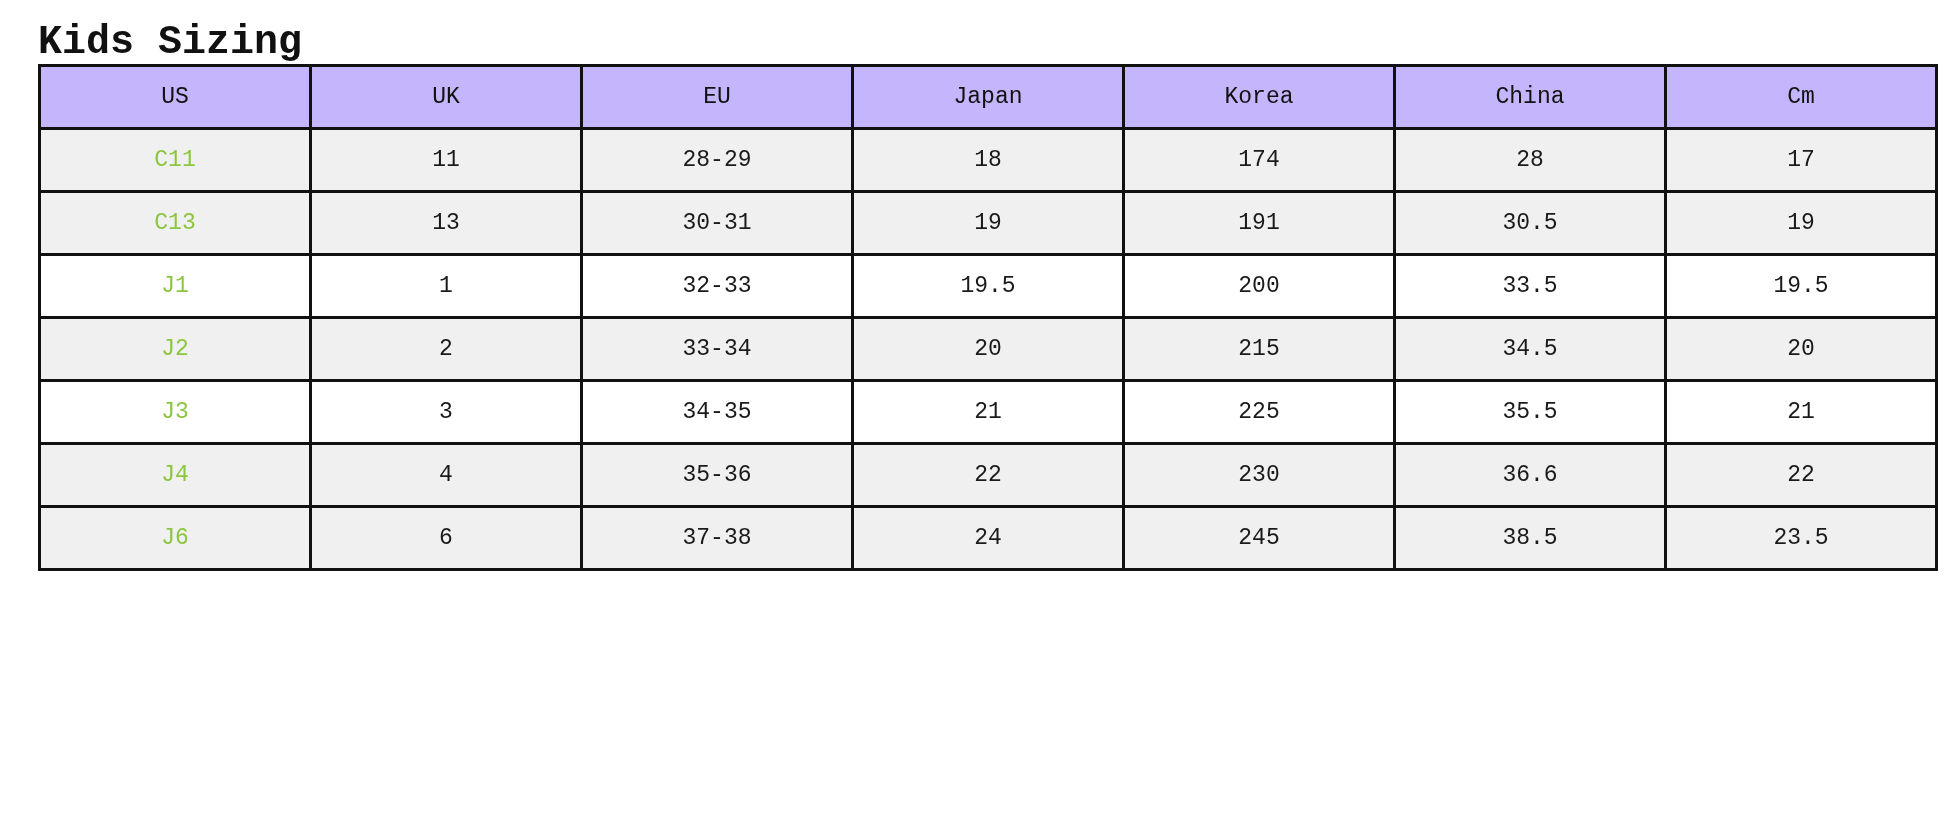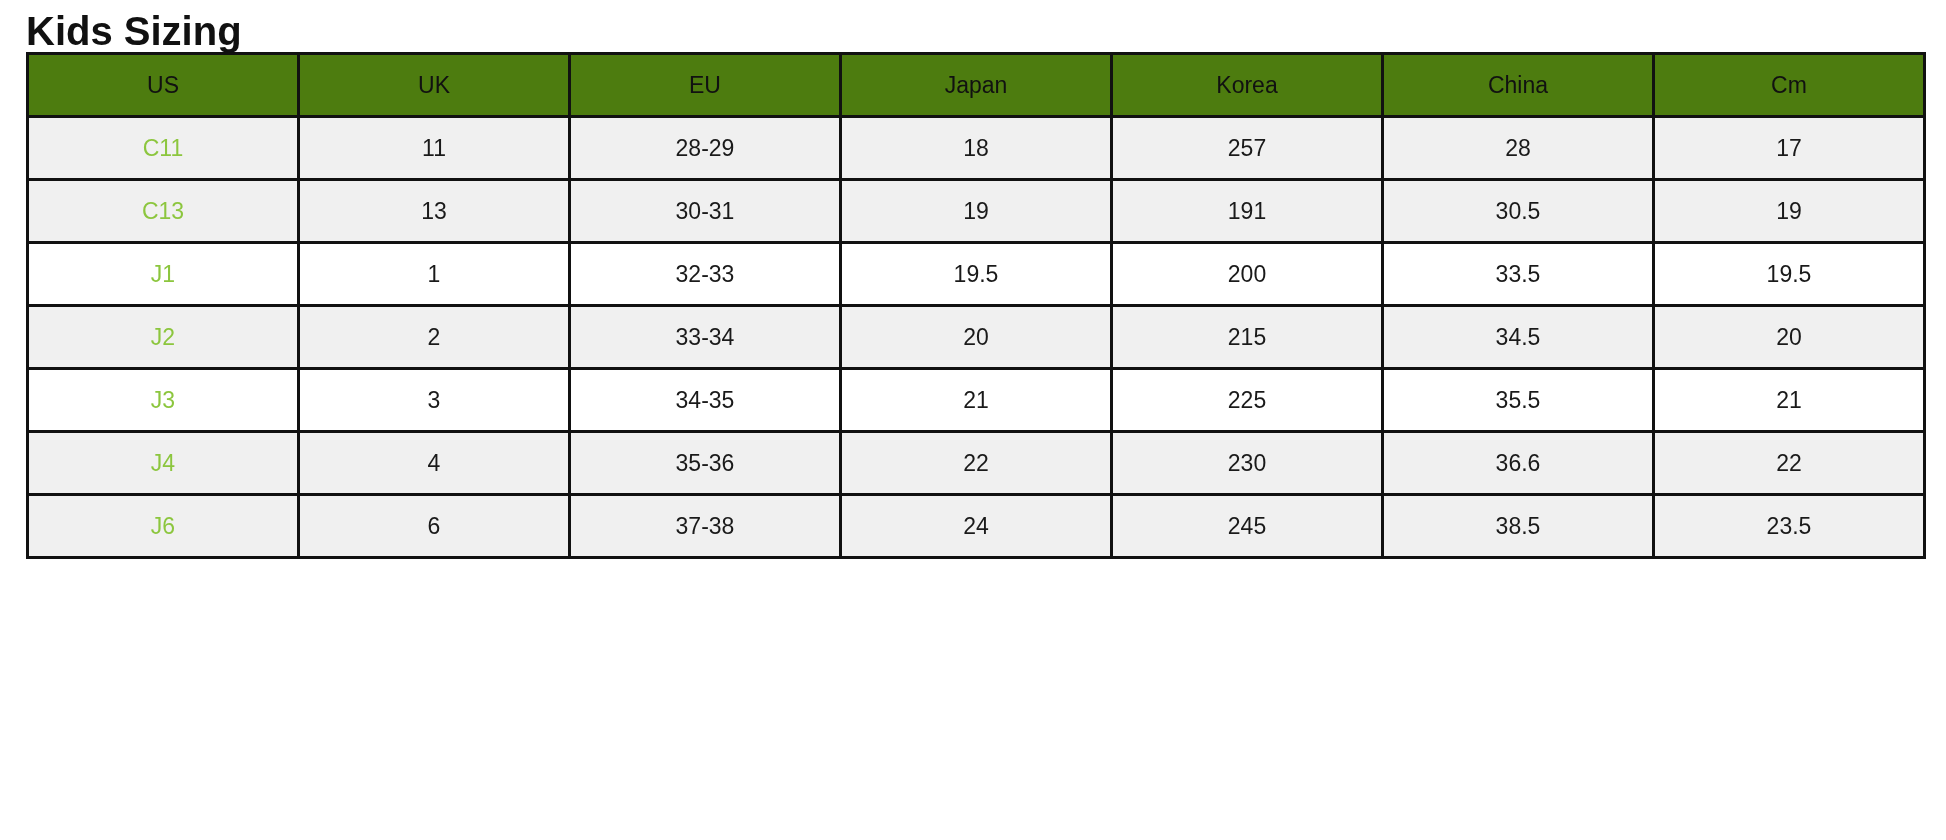--- a/index.html
+++ b/index.html
@@ -11,21 +11,22 @@
     width: 1946px;
     height: 840px;
     font-family: "Liberation Sans", sans-serif;
     overflow: hidden;
   }
   .page {
     position: relative;
     width: 1784px;
     height: 840px;
     box-sizing: border-box;
-    padding: 0;
+    padding: 12px;
+    font-family: Liberation Mono, monospace;
   }
   .page-title {
     font-size: 40px;
     font-weight: bold;
     color: #111111;
     letter-spacing: 0px;
     padding: 8px 0 0 26px;
     line-height: 1.15;
     margin: 0;
     height: 52px;
@@ -50,21 +51,21 @@
     border: 3px solid #111111;
     text-align: center;
     vertical-align: middle;
     font-size: 23px;
     color: #1a1a1a;
     height: 60px;
     padding: 0;
     font-weight: normal;
   }
   table.size-table thead th {
-    background: #4d7c0f;
+    background: #c4b5fd;
     height: 60px;
     font-weight: normal;
     font-size: 23px;
     color: #111111;
   }
   table.size-table tbody tr.row-odd td {
     background: #f0f0f0;
   }
   table.size-table tbody tr.row-even td {
     background: #ffffff;
@@ -101,21 +102,21 @@
             <th>China</th>
             <th>Cm</th>
           </tr>
       </thead>
       <tbody id="table-body">
           <tr class="row-odd">
             <td class="us-cell">C11</td>
             <td>11</td>
             <td>28-29</td>
             <td>18</td>
-            <td>257</td>
+            <td>174</td>
             <td>28</td>
             <td>17</td>
           </tr>
           <tr class="row-odd">
             <td class="us-cell">C13</td>
             <td>13</td>
             <td>30-31</td>
             <td>19</td>
             <td>191</td>
             <td>30.5</td>

